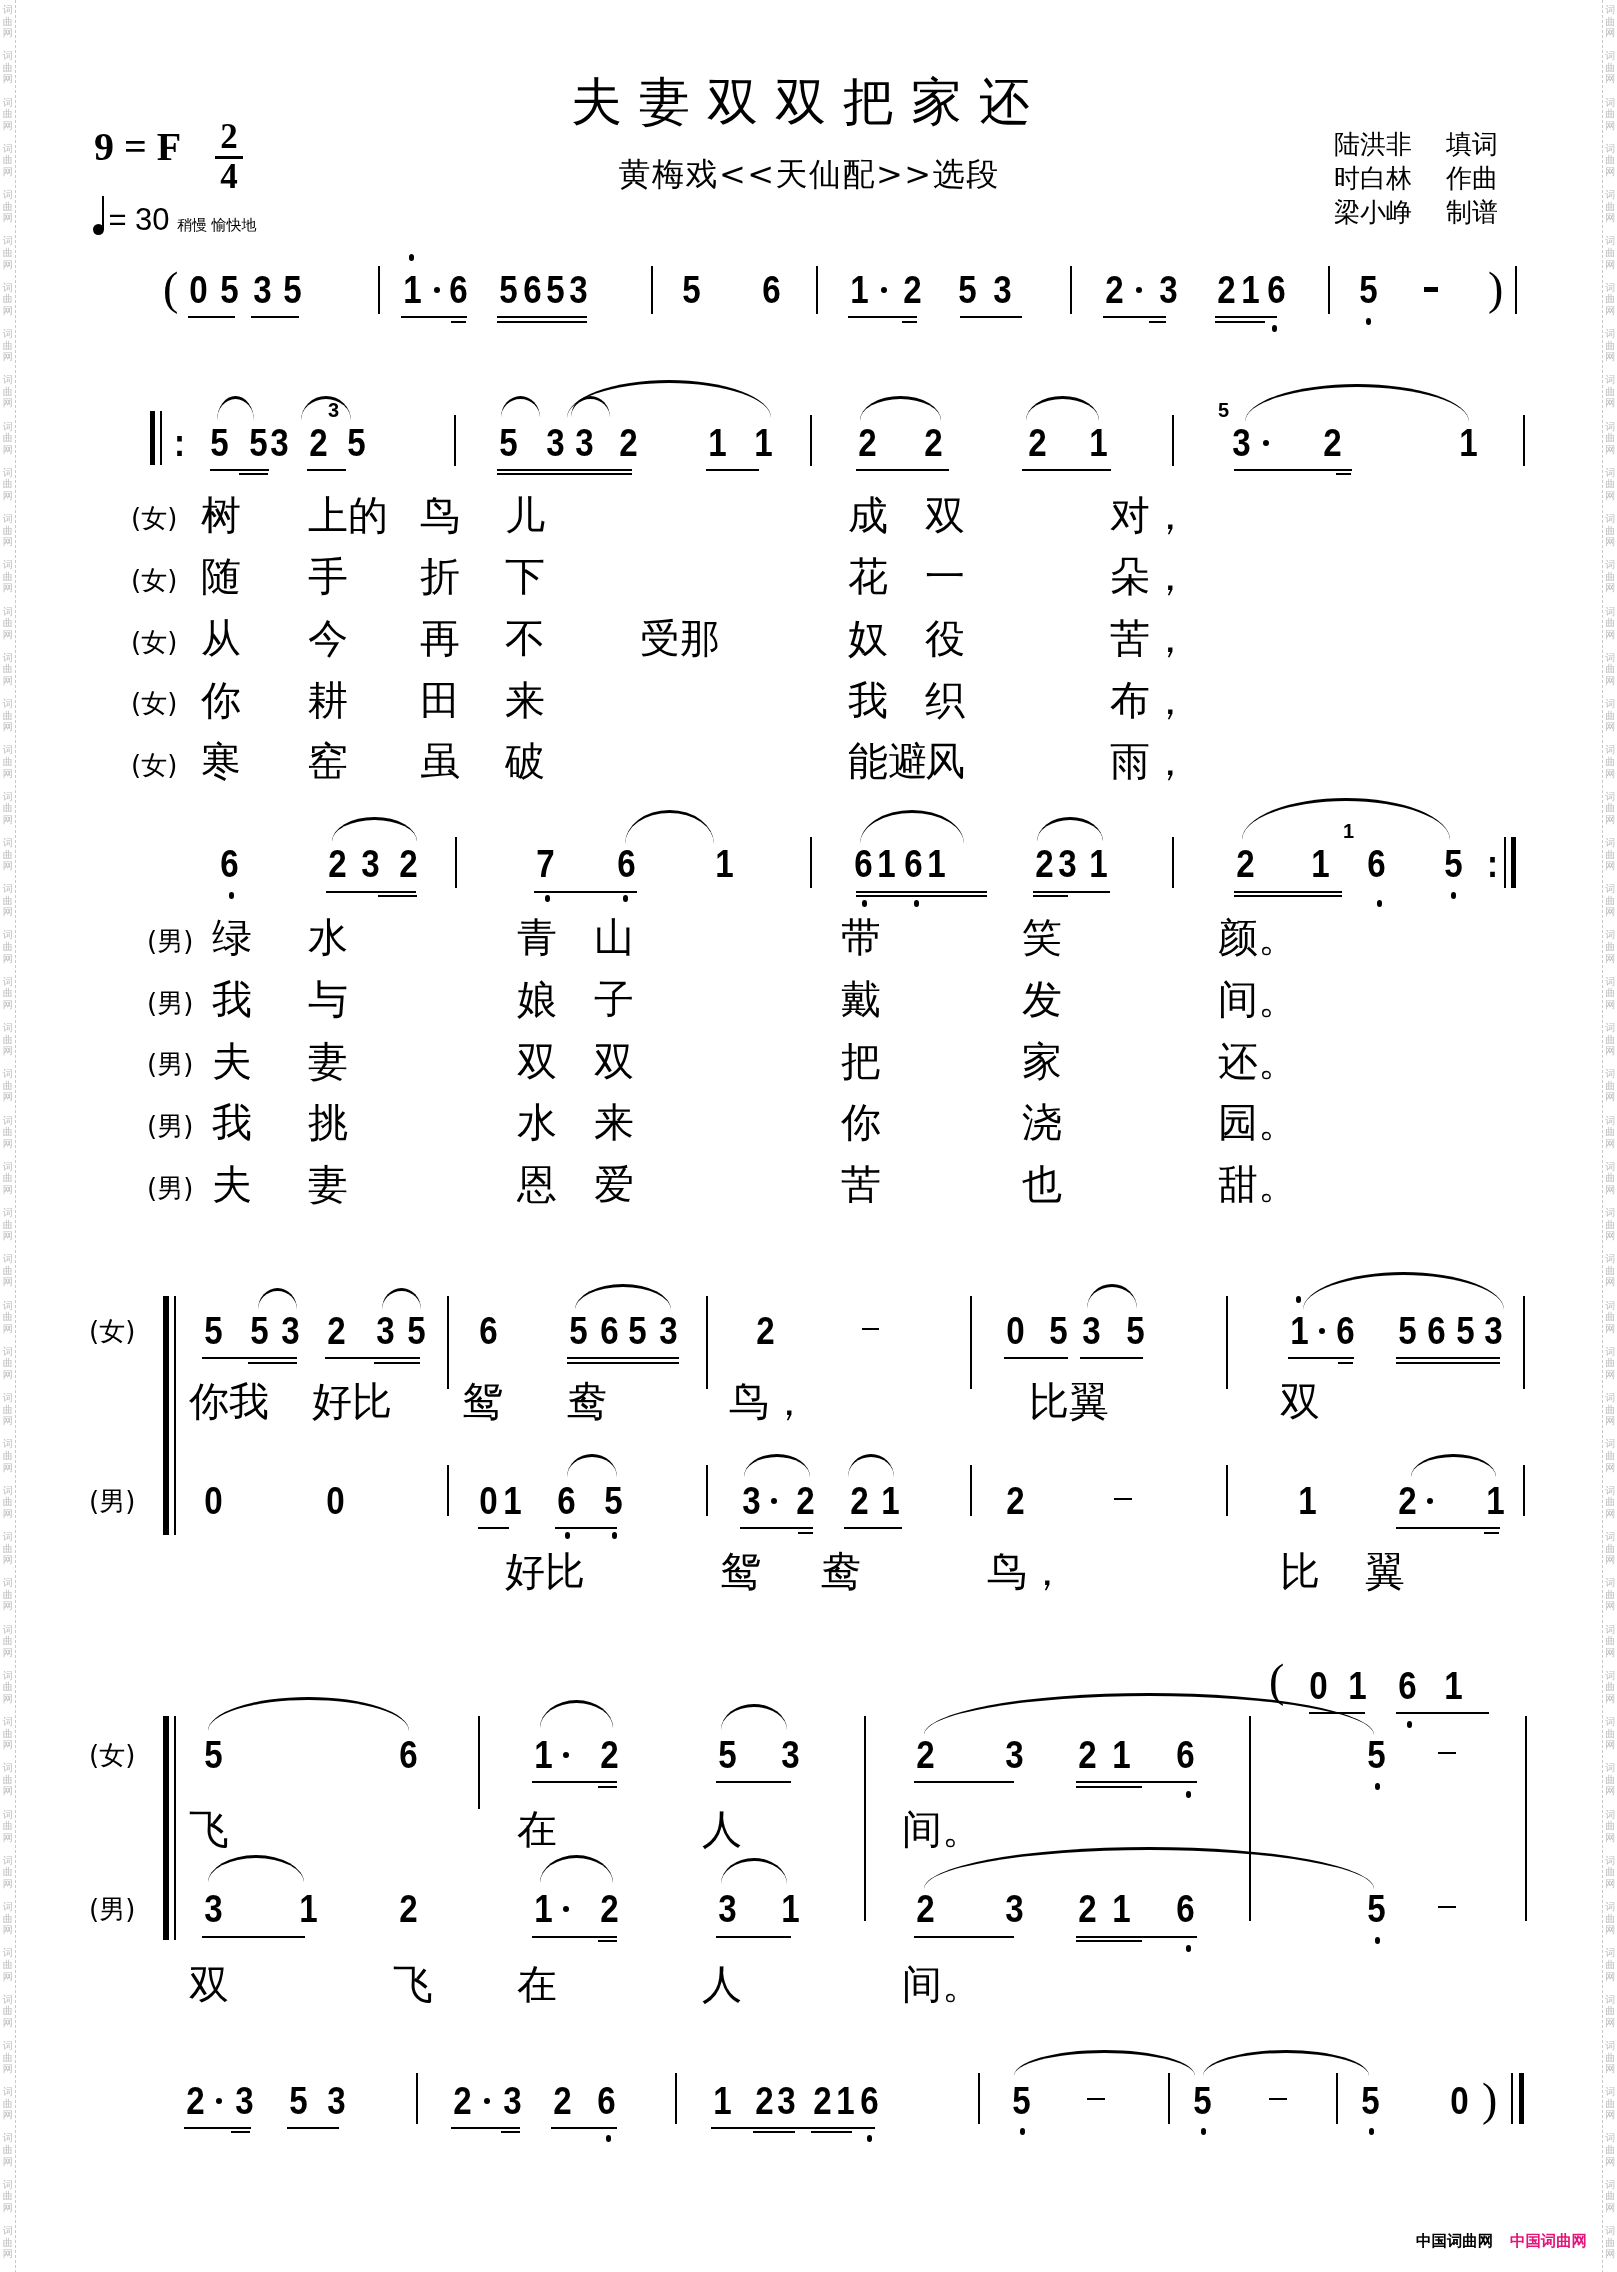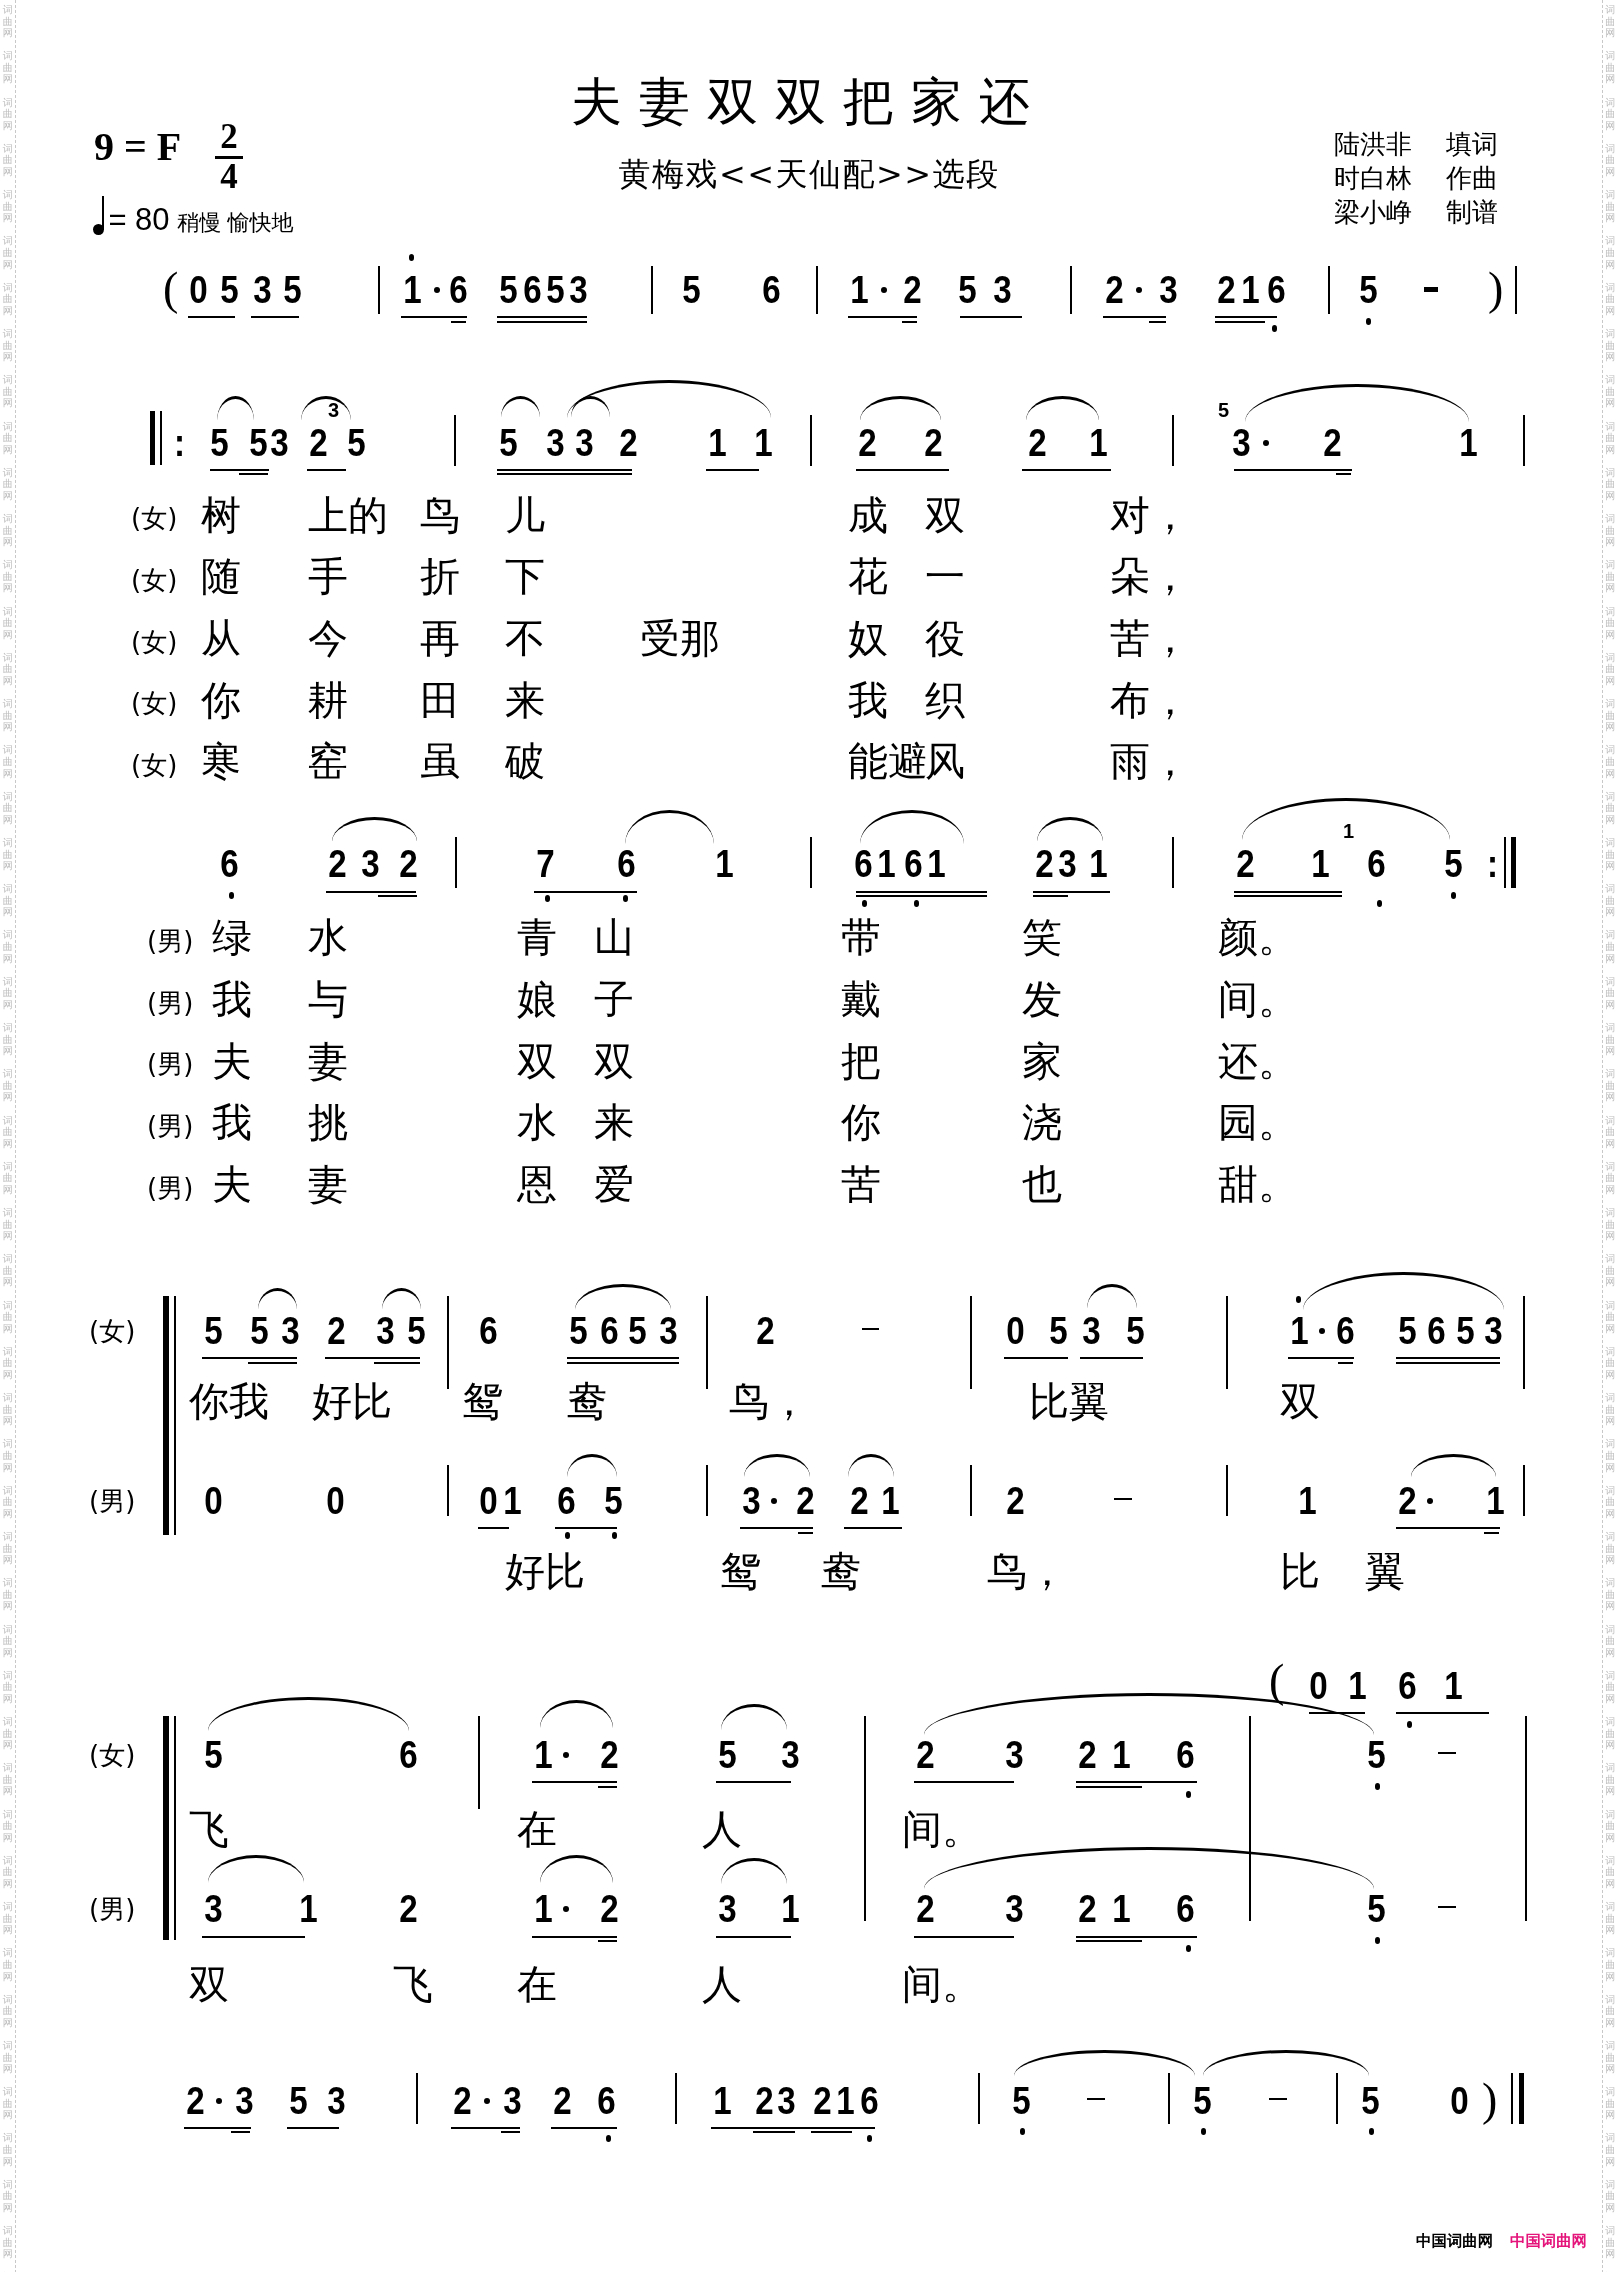--- a/index.html
+++ b/index.html
@@ -10,21 +10,21 @@
   .wm-col.right{right:0;border-left:1.5px dashed #c8c8c8;width:15.4px;}
   .wm-ch{position:absolute;font-size:10px;color:#bdbdbd;width:15.4px;text-align:center;}
   .title{left:0;width:1618px;top:68px;text-align:center;font-size:51px;letter-spacing:17px;font-family:"DejaVu Sans",sans-serif;}
   .subtitle{left:0;width:1618px;top:153px;text-align:center;font-size:32px;font-family:"DejaVu Serif",serif;letter-spacing:1.5px;}
   .key{left:94px;top:123px;font-size:40px;font-weight:bold;font-family:"Liberation Serif",serif;}
   .frac{position:absolute;left:212px;top:120px;width:34px;text-align:center;font-family:"Liberation Serif",serif;font-weight:bold;font-size:35px;line-height:34px;}
   .frac .bar{height:3.1px;background:#000;margin:1.5px 3.1px;}
   .tempo{left:93px;top:202px;font-size:31px;font-family:"Liberation Sans",sans-serif;}
   .tempo .note{display:inline-block;width:10.8px;height:10.8px;background:#000;border-radius:50%;position:relative;top:4.6px;margin-right:4.6px;}
   .tempo .stem{position:absolute;left:8.5px;bottom:4.6px;width:2.3px;height:34px;background:#000;}
-  .tempo small{font-size:22px;margin-left:7.7px;}
+  .tempo small{font-size:15px;margin-left:7.7px;}
   .credits{left:1334px;top:127px;font-size:26px;line-height:34px;font-family:"DejaVu Serif",serif;}
   .credits div span{display:inline-block;width:112px;}
   .n{position:absolute;font-family:"Liberation Sans",sans-serif;font-weight:bold;font-size:39px;line-height:39px;width:23px;text-align:center;transform:scaleX(0.85);}
   .ul{position:absolute;height:2.3px;background:#000;}
   .dot{position:absolute;width:5.4px;height:7px;border-radius:50%;background:#000;}
   .bl{position:absolute;width:1.5px;background:#000;}
   .bl.thick{width:5.4px;}
   .arc{position:absolute;border-top:3.1px solid #000;border-radius:50% 50% 0 0/100% 100% 0 0;}
   .lyr{position:absolute;font-size:40px;line-height:43px;font-family:"DejaVu Sans",sans-serif;white-space:pre;}
   .role{position:absolute;font-size:26px;font-family:"DejaVu Sans",sans-serif;}
@@ -340,21 +340,21 @@
 
 <div class="abs title">夫妻双双把家还</div>
 <div class="abs subtitle">黄梅戏&lt;&lt;天仙配&gt;&gt;选段</div>
 <div class="abs key">9 = F</div>
 <div class="frac">
   <div>2</div>
   <div class="bar"></div>
   <div>4</div>
 </div>
 <div class="abs tempo">
-  <span class="note"><span class="stem"></span></span><span>= 80</span><small>稍慢 愉快地</small>
+  <span class="note"><span class="stem"></span></span><span>= 30</span><small>稍慢 愉快地</small>
 </div>
 <div class="abs credits">
   <div><span>陆洪非</span><span>填词</span></div>
   <div><span>时白林</span><span>作曲</span></div>
   <div><span>梁小峥</span><span>制谱</span></div>
 </div>
 
 <div id="score">
     <div class="paren" style="left: 163px; top: 262px;">(</div>
     <div class="n" style="left: 187px; top: 270px;">0</div>

